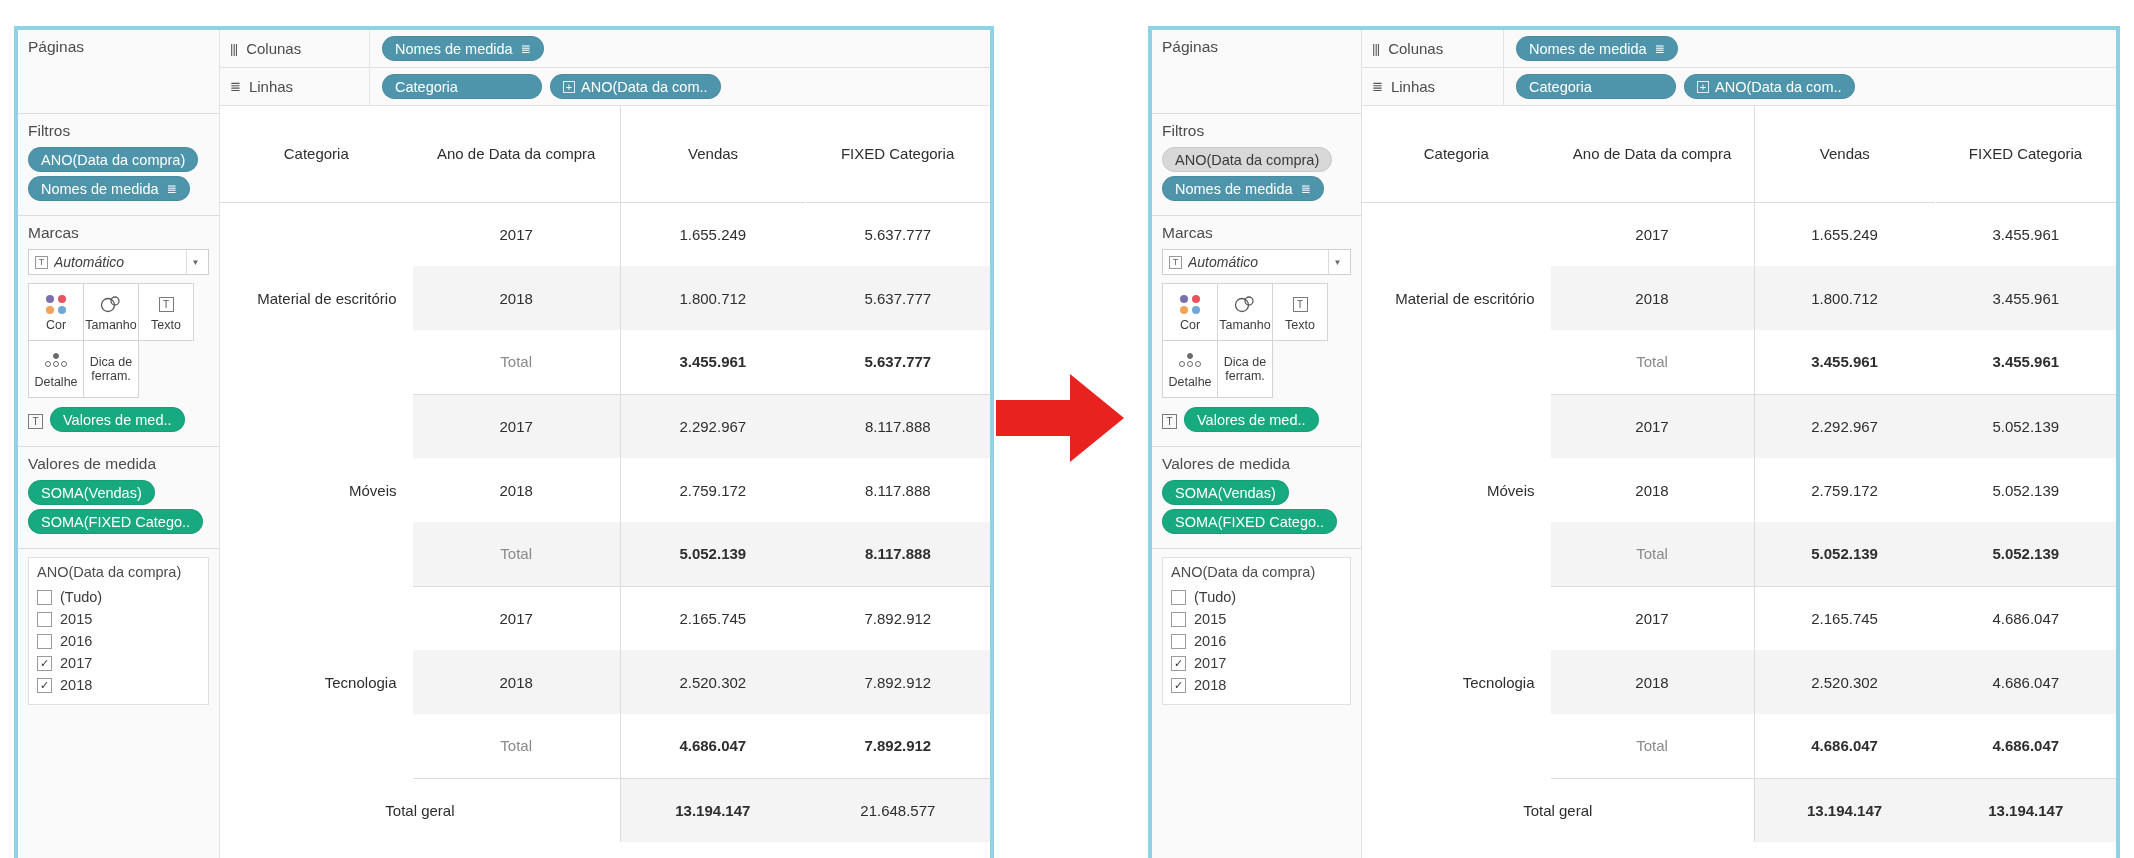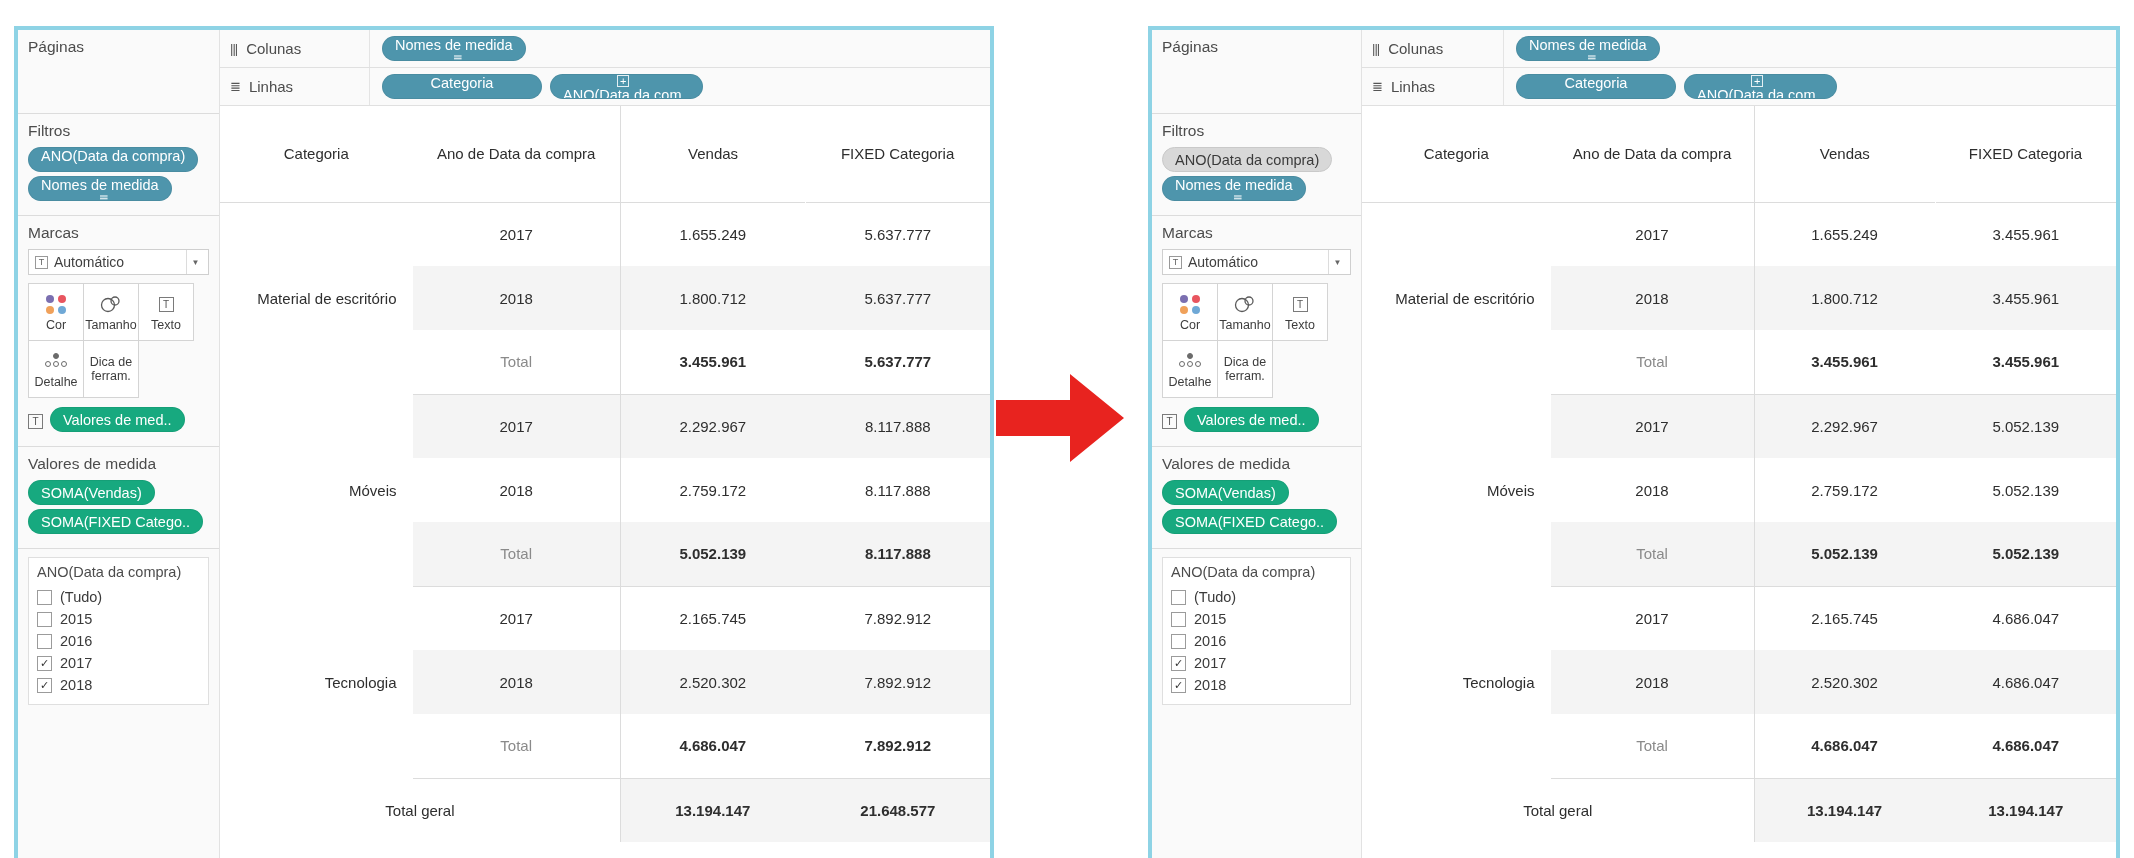--- a/index.html
+++ b/index.html
@@ -60,21 +60,21 @@
     height: 25px;
     padding: 0 12px;
     font-size: 14.5px;
     color: #ffffff;
     white-space: nowrap;
     margin-bottom: 4px;
     max-width: 100%;
     overflow: hidden;
     border: 1px solid rgba(0,0,0,.06);
   }
-  .pill-blue  { background: #4e95ac; flex-direction: column; }
+  .pill-blue  { background: #4e95ac; }
   .pill-green { background: #17a97f; }
   .pill-gray  { background: #d8d8d8; color: #3a3a3a; border-color:#c9c9c9;}
   .pill .pill-ico {
     margin-left: 8px;
     font-size: 12px;
     line-height: 1;
     opacity: .95;
   }
   .pill .pill-pre {
     margin-right: 6px;
@@ -96,21 +96,21 @@
     color: #3f3f3f;
     padding: 0 4px 0 6px;
     margin-bottom: 8px;
     width: 100%;
   }
   .mark-select .boxico {
     border: 1px solid #999; width: 13px; height: 13px;
     font-size: 9px; line-height: 11px; text-align: center;
     color: #666; margin-right: 6px; flex: 0 0 auto;
   }
-  .mark-select .lbl { flex: 1 1 auto; white-space: nowrap; overflow: hidden; }
+  .mark-select .lbl { flex: 1 1 auto; white-space: nowrap; overflow: hidden; font-style: italic; }
   .mark-select .caret {
     border-left: 1px solid #dcdcdc;
     width: 18px; height: 100%;
     display: flex; align-items: center; justify-content: center;
     font-size: 8px; color: #666;
   }
   .mark-row { display: flex; gap: 0; }
   .mark-btn {
     width: 56px; height: 58px;
     border: 1px solid #d4d4d4;
@@ -414,21 +414,21 @@
             </tr>
             <tr class="grp-end total-row">
               <td class="c-year" style="font-weight:normal;color:#8a8a8a">Total</td>
               <td class="c-num">4.686.047</td>
               <td class="c-num nb">7.892.912</td>
             </tr>
 
             <tr>
               <td class="tg-label" colspan="2">Total geral</td>
               <td class="c-num shade" style="font-weight:bold">13.194.147</td>
-              <td class="c-num nb shade" style="font-weight:bold">21.648.577</td>
+              <td class="c-num nb shade" style="font-weight:normal">21.648.577</td>
             </tr>
           </tbody>
         </table>
       </div>
 
     </div>
   </div>
 
   <div class="arrow">
     <svg width="128" height="92" viewBox="0 0 128 92" xmlns="http://www.w3.org/2000/svg">

